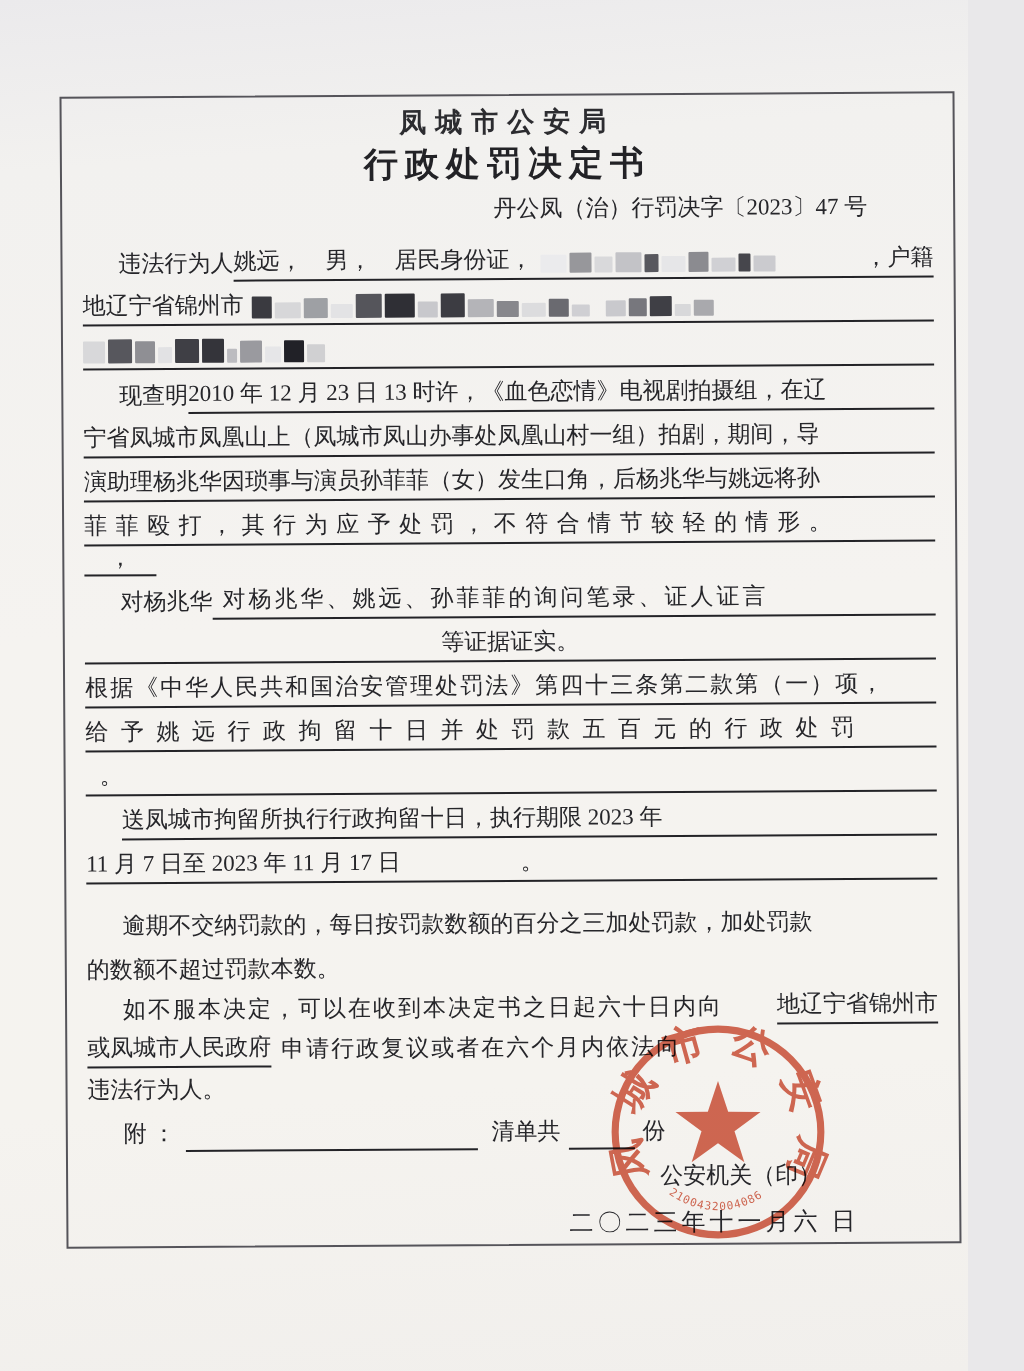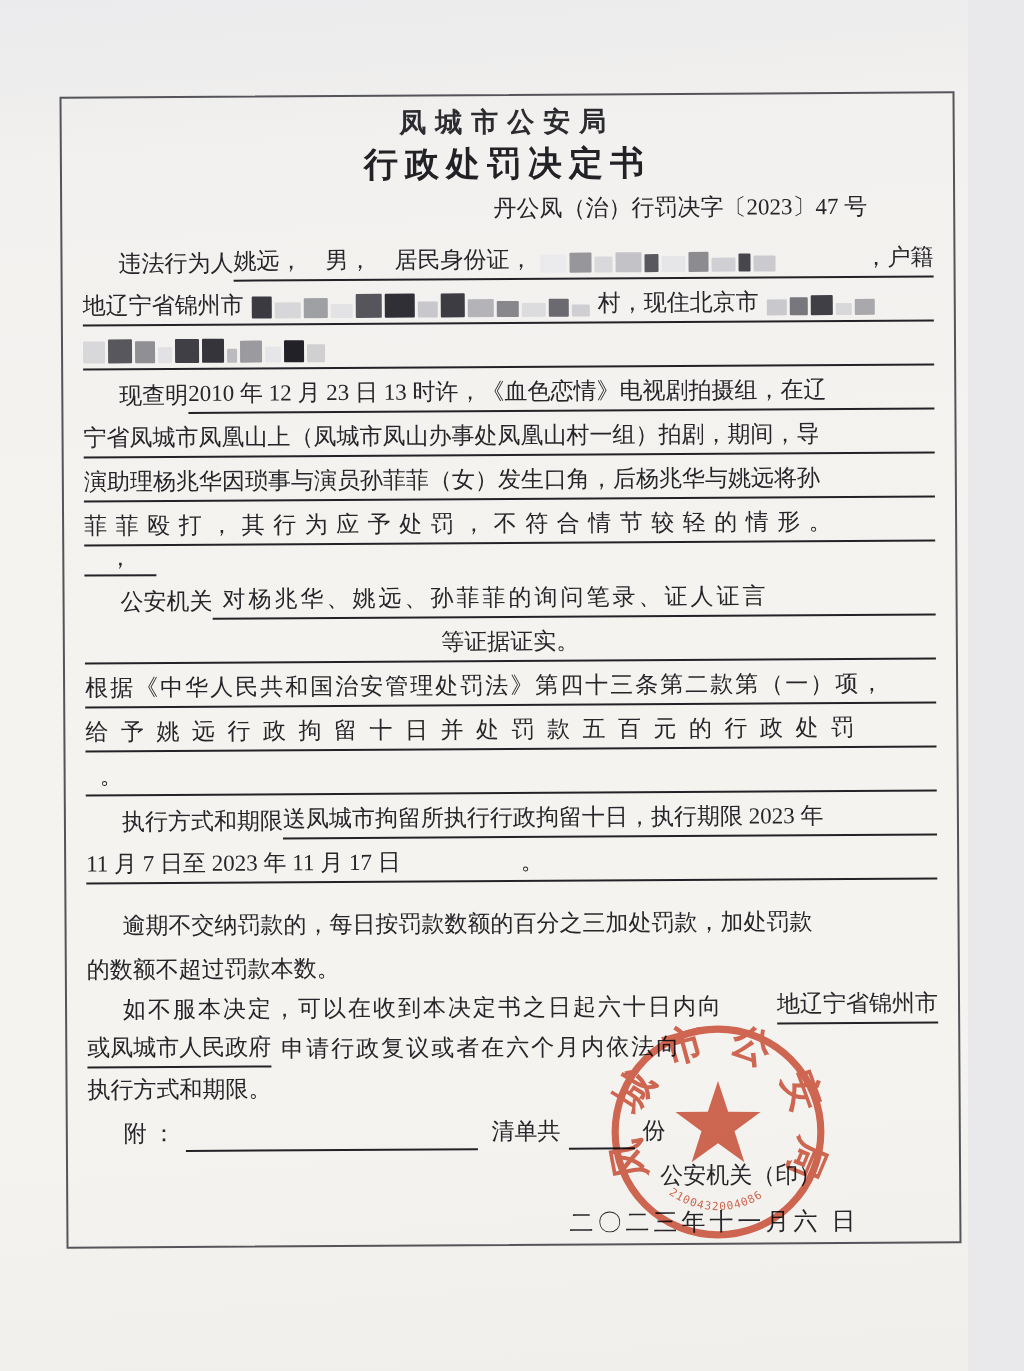--- a/index.html
+++ b/index.html
@@ -112,21 +112,20 @@
           <span class="mz" style="width: 26px; height: 24px; background: rgb(85, 85, 91);"></span>
           <span class="mz" style="width: 30px; height: 24px; background: rgb(47, 47, 53);"></span>
           <span class="mz" style="width: 20px; height: 16px; background: rgb(200, 200, 204);"></span>
           <span class="mz" style="width: 24px; height: 24px; background: rgb(60, 60, 66);"></span>
           <span class="mz" style="width: 26px; height: 18px; background: rgb(180, 180, 184);"></span>
           <span class="mz" style="width: 22px; height: 16px; background: rgb(135, 135, 140);"></span>
           <span class="mz" style="width: 24px; height: 14px; background: rgb(220, 220, 222);"></span>
           <span class="mz" style="width: 20px; height: 18px; background: rgb(106, 106, 112);"></span>
           <span class="mz" style="width: 18px; height: 12px; background: rgb(207, 207, 211);"></span>
         </span>
-      <span class="t">村，现住北京市</span>
       <span class="mosaic push">
           <span class="mz" style="width: 20px; height: 16px; background: rgb(201, 201, 205);"></span>
           <span class="mz" style="width: 18px; height: 18px; background: rgb(119, 119, 125);"></span>
           <span class="mz" style="width: 22px; height: 20px; background: rgb(63, 63, 69);"></span>
           <span class="mz" style="width: 16px; height: 12px; background: rgb(216, 216, 218);"></span>
           <span class="mz" style="width: 20px; height: 16px; background: rgb(169, 169, 173);"></span>
         </span>
     </div>
     <div class="line full">
       <span class="mosaic" style="margin-left:0">
@@ -159,42 +158,41 @@
     </div>
     <div class="line full">
       <span class="t ls8">菲菲殴打，其行为应予处罚，不符合情节较轻的情形。</span>
     </div>
     <div class="line short">
       <span class="comma-blank">，</span>
     </div>
 
     <div class="line">
       <span class="ind"></span>
-      <span class="t">公安机关</span>
+      <span class="t">对杨兆华</span>
       <span class="uf">
           <span class="t ls3" style="margin-left:10px">对杨兆华、姚远、孙菲菲的询问笔录、证人证言</span>
         </span>
     </div>
     <div class="line full center">
       <span class="t">等证据证实。</span>
     </div>
 
     <div class="line full">
       <span class="t ls2">根据《中华人民共和国治安管理处罚法》第四十三条第二款第（一）项，</span>
     </div>
     <div class="line full">
       <span class="t ls12">给予姚远行政拘留十日并处罚款五百元的行政处罚</span>
     </div>
     <div class="line full">
       <span class="t" style="margin-left:14px">。</span>
     </div>
 
     <div class="line">
       <span class="ind"></span>
-      <span class="t">执行方式和期限</span>
       <span class="uf">
           <span class="t">送凤城市拘留所执行行政拘留十日，执行期限 2023 年</span>
         </span>
     </div>
     <div class="line full">
       <span class="t">11 月 7 日至 2023 年 11 月 17 日</span>
       <span class="spacer" style="width:120px"></span>
       <span class="t">。</span>
     </div>
 
@@ -211,21 +209,21 @@
     <div class="line tight">
       <span class="ind"></span>
       <span class="t ls2">如不服本决定，可以在收到本决定书之日起六十日内向</span>
       <span class="useg push">地辽宁省锦州市</span>
     </div>
     <div class="line tight">
       <span class="useg">或凤城市人民政府</span>
       <span class="t ls2" style="margin-left:10px">申请行政复议或者在六个月内依法向</span>
     </div>
     <div class="line tight">
-      <span class="t">执行方式和期限。</span>
+      <span class="t">违法行为人。</span>
     </div>
 
     <div class="line">
       <span class="ind"></span>
       <span class="t">附 ：</span>
       <span class="blank b-long"></span>
       <span class="t">清单共</span>
       <span class="blank b-short"></span>
       <span class="t">份</span>
     </div>

